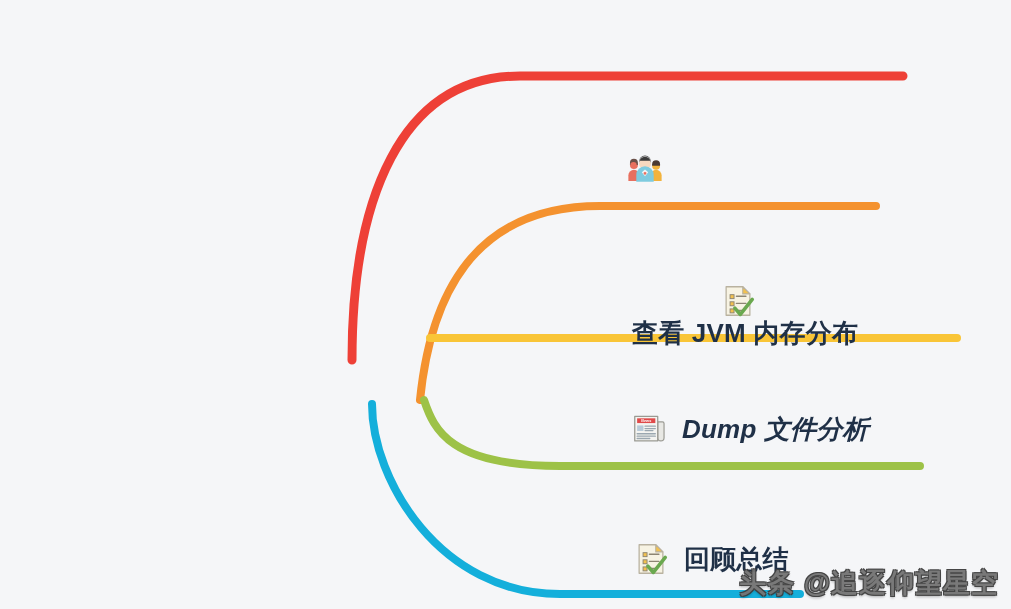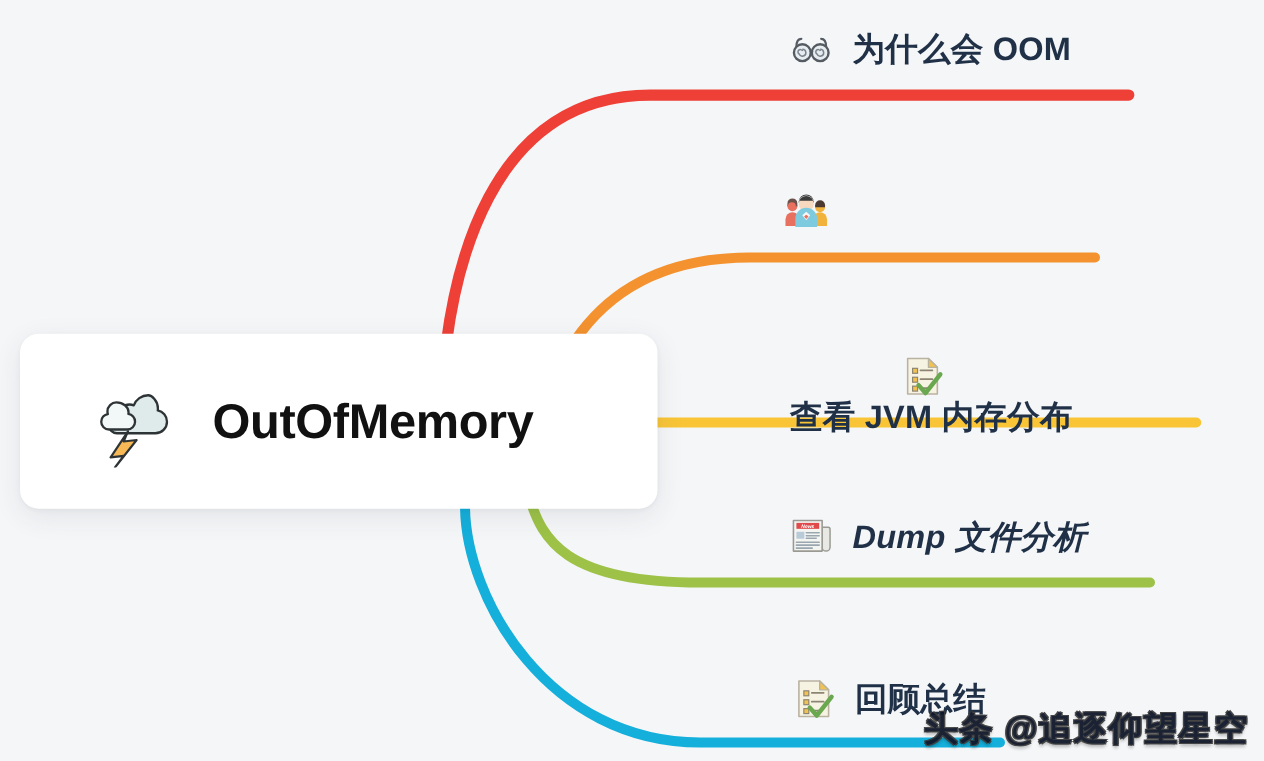--- a/index.html
+++ b/index.html
@@ -81,21 +81,21 @@
     line-height: 1;
     letter-spacing: 0.2px;
   }
   .watermark {
     position: absolute;
     right: 12px;
     bottom: 8px;
     z-index: 5;
     font-size: 27px;
     font-weight: bold;
-    color: #0f172a;
+    color: #737373;
     text-shadow:
        1px  1px 0 #3c3c3c, -1px  1px 0 #3c3c3c,
        1px -1px 0 #3c3c3c, -1px -1px 0 #3c3c3c,
        0 2px 3px rgba(0,0,0,0.35);
     letter-spacing: 1px;
     white-space: nowrap;
     opacity: 0.95;
     margin-left: 28px;
   }
 </style>
@@ -105,41 +105,21 @@
 <div id="mindmap">
 
   <svg id="connectors" viewBox="0 0 1011 609" xmlns="http://www.w3.org/2000/svg">
     <path d="M 352,360 C 352,200 400,76 520,76 L 903,76" fill="none" stroke="#ee4037" stroke-width="9" stroke-linecap="round"></path>
     <path d="M 420,400 C 430,300 470,206 600,206 L 876,206" fill="none" stroke="#f4922f" stroke-width="8" stroke-linecap="round"></path>
     <path d="M 430,338 L 957,338" fill="none" stroke="#f9c537" stroke-width="8" stroke-linecap="round"></path>
     <path d="M 424,400 C 434,430 450,466 560,466 L 920,466" fill="none" stroke="#9dc247" stroke-width="8" stroke-linecap="round"></path>
     <path d="M 372,404 C 372,480 440,594 560,594 L 800,594" fill="none" stroke="#14afdb" stroke-width="8" stroke-linecap="round"></path>
   </svg>
 
-  <div class="root-node">
-    <svg class="root-icon" viewBox="0 0 64 64">
-      <path d="M42 14c-4.6 0-8.5 2.9-10 7-0.9-0.4-1.9-0.6-3-0.6-4 0-7.3 3.2-7.3 7.2 0 0.5 0.1 1 0.2 1.5h-1.5c-3.1 0-5.6 2.5-5.6 5.6s2.5 5.6 5.6 5.6H47c4.4 0 8-3.6 8-8 0-3.9-2.8-7.1-6.4-7.8 0.1-0.5 0.1-1 0.1-1.5 0-5.2-4.2-9-6.7-9z" fill="#dfeaea" stroke="#2e3436" stroke-width="1.6" stroke-linejoin="round"></path>
-      <path d="M20 19c-3.4 0-6.2 2.8-6.2 6.2 0 0.6 0.1 1.2 0.3 1.8-2.6 0.4-4.6 2.6-4.6 5.3 0 3 2.4 5.4 5.4 5.4h12.6c3 0 5.4-2.4 5.4-5.4 0-2.7-2-5-4.6-5.4 0.1-0.4 0.1-0.8 0.1-1.2C28.4 22.1 24.6 19 20 19z" fill="#f2f7f7" stroke="#2e3436" stroke-width="1.6" stroke-linejoin="round"></path>
-      <path d="M28 39 L16 57 L25 56 L19 64 L34 45 L25 46 Z" fill="#f7b955" stroke="#2e3436" stroke-width="1.5" stroke-linejoin="round"></path>
-    </svg>
-    <div class="root-label">OutOfMemory</div>
-  </div>
 
-  <div class="branch" style="left:630px; top:20px;">
-    <svg class="branch-icon" viewBox="0 0 48 48">
-      <path d="M14 14 C11 14 9 17 9 22" fill="none" stroke="#555b63" stroke-width="2.2" stroke-linecap="round"></path>
-      <path d="M34 14 C37 14 39 17 39 22" fill="none" stroke="#555b63" stroke-width="2.2" stroke-linecap="round"></path>
-      <circle cx="15" cy="28" r="8.5" fill="#e6ecef" stroke="#555b63" stroke-width="2.4"></circle>
-      <circle cx="33" cy="28" r="8.5" fill="#e6ecef" stroke="#555b63" stroke-width="2.4"></circle>
-      <path d="M23.5 27 h1.5" stroke="#555b63" stroke-width="2.2" stroke-linecap="round"></path>
-      <path d="M15 24.5 a3.5 3.5 0 1 1 -3.2 4.8 a2.4 2.4 0 1 1 3.4 -3" fill="none" stroke="#7a838c" stroke-width="1.5"></path>
-      <path d="M33 24.5 a3.5 3.5 0 1 1 -3.2 4.8 a2.4 2.4 0 1 1 3.4 -3" fill="none" stroke="#7a838c" stroke-width="1.5"></path>
-    </svg>
-    <span class="branch-label">为什么会 OOM</span>
-  </div>
 
   <div class="branch" style="left:626px; top:150px;">
     <svg class="branch-icon" viewBox="0 0 48 48">
       <circle cx="10" cy="19" r="5" fill="#e8705f"></circle>
       <path d="M3 39 v-7 a7 7 0 0 1 14 0 v7 z" fill="#e8705f"></path>
       <path d="M5 16 a5 5 0 0 1 10 0 v3 h-1.5 a4 4 0 0 0 -8 0 H5 z" fill="#6a5149"></path>
       <circle cx="38" cy="20" r="5" fill="#f2b33d"></circle>
       <path d="M31 39 v-7 a7 7 0 0 1 14 0 v7 z" fill="#f2b33d"></path>
       <path d="M33 18 a5 5 0 0 1 10 0 v2 h-10 z" fill="#4b3a33"></path>
       <circle cx="24" cy="17" r="7.5" fill="#f7d9bf"></circle>

